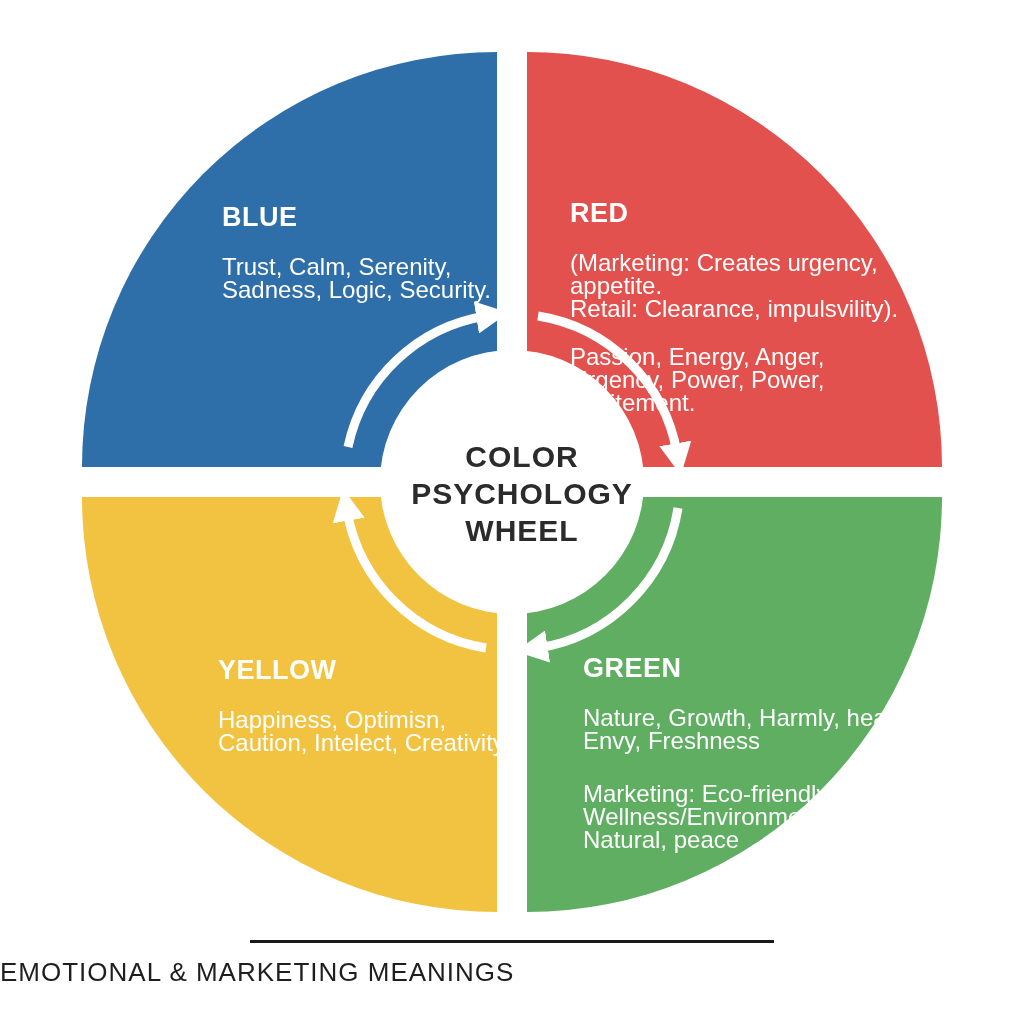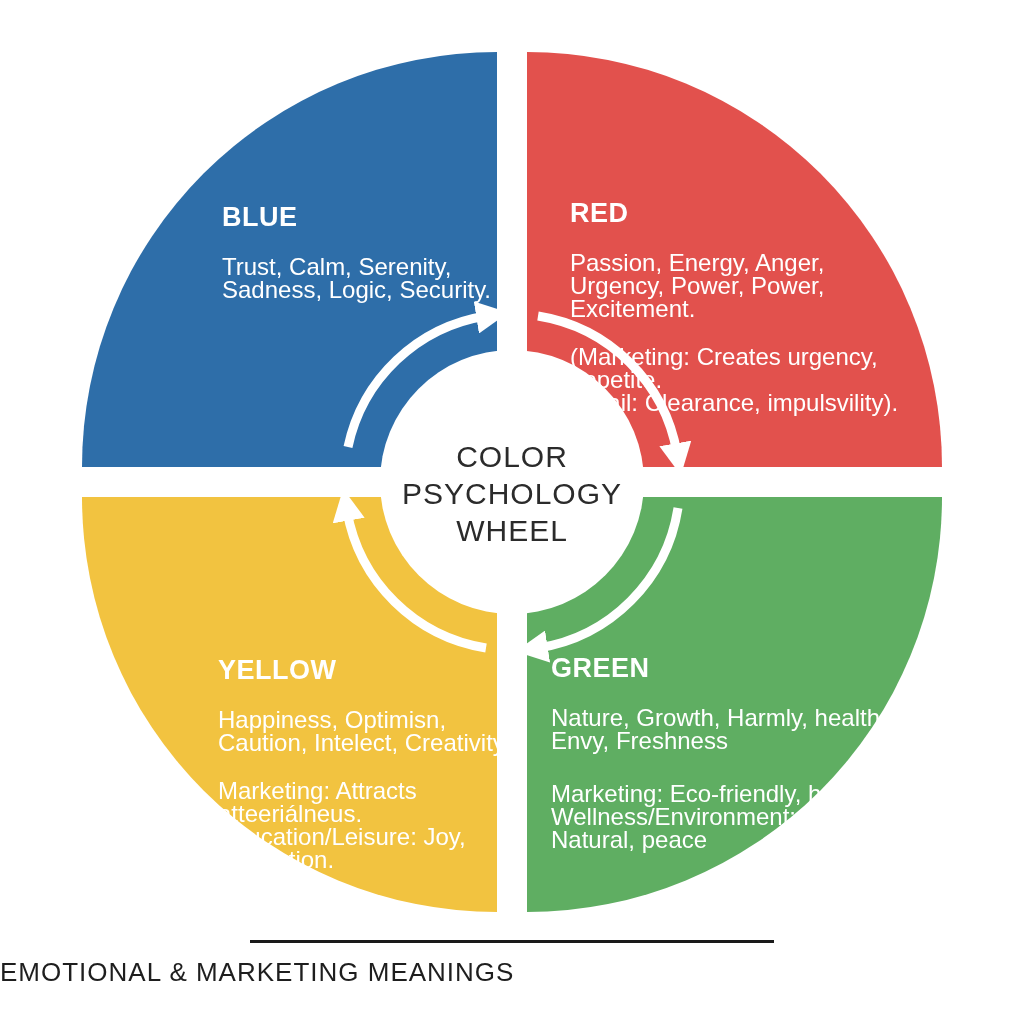--- a/index.html
+++ b/index.html
@@ -43,28 +43,28 @@
     margin: 0;
   }
   .q-para + .q-para {
     margin-top: 7px;
   }
   .q-para.big-gap {
     margin-top: 12px;
   }
   .center-label {
     position: absolute;
-    left: 362px;
+    left: 372px;
     top: 438px;
     width: 300px;
     text-align: center;
     color: #2b2b2b;
     font-size: 30px;
     line-height: 37px;
-    font-weight: 400;
+    font-weight: 700;
     letter-spacing: 1px;
     white-space: pre-line;
   }
   .footer-rule {
     position: absolute;
     left: 250px;
     top: 940px;
     width: 524px;
     height: 3px;
     background: #1a1a1a;
@@ -109,37 +109,34 @@
   </svg>
 
   <div class="q-text" style="left:222px; top:185px; width:310px;">
     <h2 class="q-heading">BLUE</h2>
     <p class="q-para">Trust, Calm, Serenity,
 Sadness, Logic, Security.</p>
   </div>
 
   <div class="q-text" style="left:570px; top:181px; width:365px;">
     <h2 class="q-heading">RED</h2>
+    <p class="q-para">(Marketing: Creates urgency, appetite.
+Retail: Clearance, impulsvility).</p>
     <p class="q-para">Passion, Energy, Anger,
 Urgency, Power, Power,
 Excitement.</p>
-    <p class="q-para">(Marketing: Creates urgency, appetite.
-Retail: Clearance, impulsvility).</p>
   </div>
 
   <div class="q-text" style="left:218px; top:638px; width:325px;">
     <h2 class="q-heading">YELLOW</h2>
     <p class="q-para">Happiness, Optimisn,
 Caution, Intelect, Creativity</p>
-    <p class="q-para">Marketing: Attracts atteeriálneus.
-Education/Leisure: Joy,
-innovation.</p>
   </div>
 
-  <div class="q-text" style="left:551px; top:636px; width:345px;">
+  <div class="q-text" style="left:583px; top:636px; width:345px;">
     <h2 class="q-heading">GREEN</h2>
     <p class="q-para">Nature, Growth, Harmly, health,
 Envy, Freshness</p>
     <p class="q-para big-gap">Marketing: Eco-friendly, health.
 Wellness/Environment:
 Natural, peace</p>
   </div>
 
   <div class="center-label">COLOR
 PSYCHOLOGY

